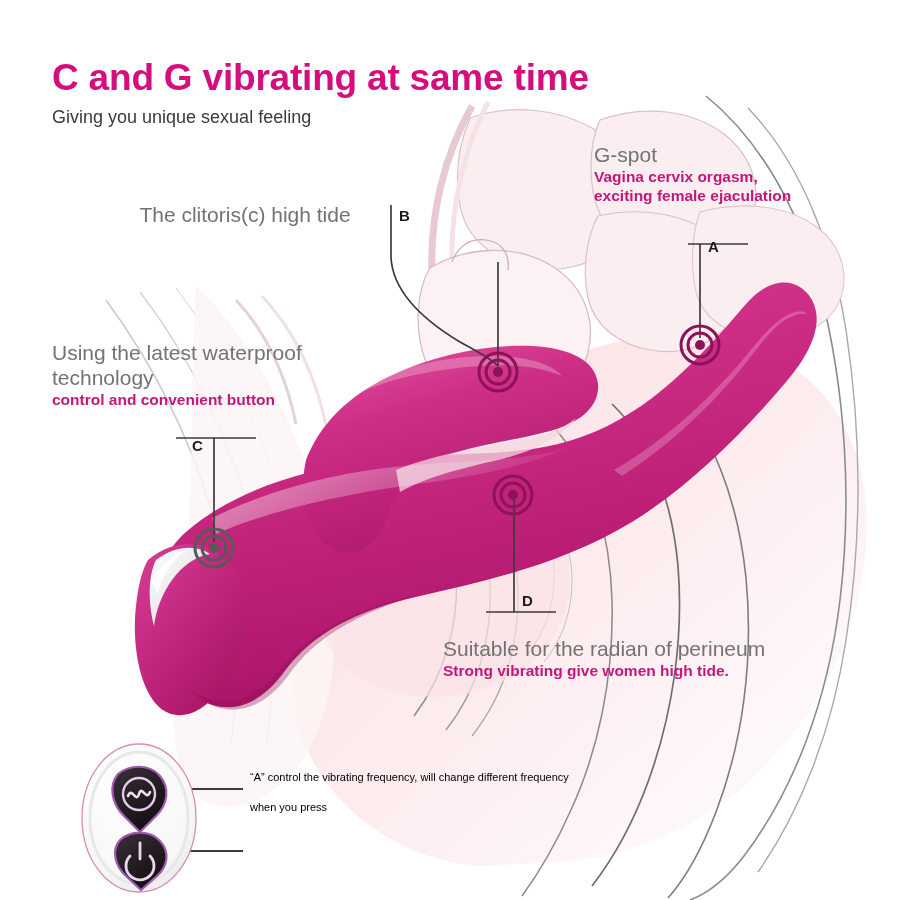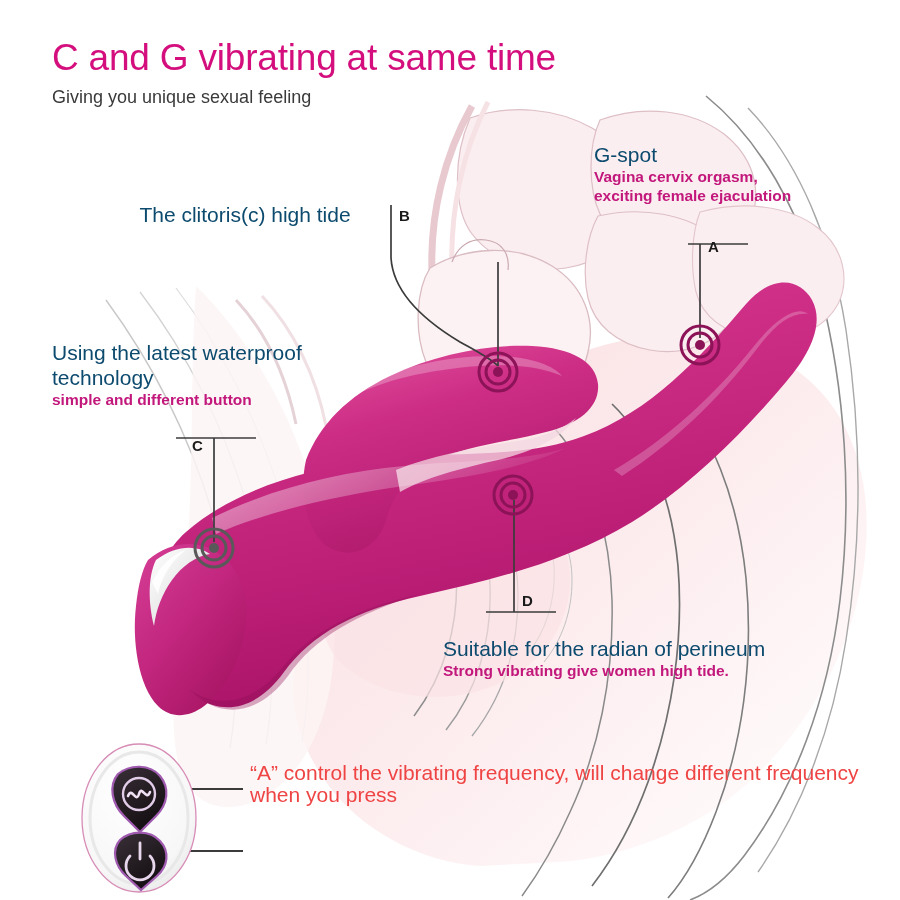--- a/index.html
+++ b/index.html
@@ -22,42 +22,43 @@
   }
   
   #product {
     position: absolute; left: 0; top: 0;
     width: 900px; height: 900px;
     pointer-events: none;
   }
   
   .callout { position: absolute; }
   .c-title {
-    color: #0c4a6e;
+    color: #737373;
     font-size: 21px;
     line-height: 25px;
     white-space: pre-line;
     font-weight: 400;
   }
   .c-sub {
     color: #c2187c;
     font-size: 15.5px;
     line-height: 19px;
     font-weight: 700;
     white-space: pre-line;
   }
 
   
   #hdr { position: absolute; left: 52px; top: 36px; }
   #hdr-title {
     color: #d40f7d;
     font-size: 37px;
     line-height: 44px;
     letter-spacing: -0.2px;
-    font-weight: 400;
+    font-weight: 700;
+    margin-top: 20px;
   }
   #hdr-sub {
     color: #3a3a3a;
     font-size: 18px;
     line-height: 26px;
     margin-top: 4px;
     font-weight: 400;
   }
 
   
@@ -72,23 +73,23 @@
   #leaders {
     position: absolute; left: 0; top: 0;
     width: 900px; height: 900px;
     pointer-events: none;
   }
 
   
   #remote { position: absolute; left: 78px; top: 742px; width: 122px; height: 152px; }
   .btn-label {
     position: absolute;
-    color: #ef4444;
-    font-size: 21px;
-    line-height: 22px;
+    color: #000000;
+    font-size: 11px;
+    line-height: 30px;
     white-space: pre-line;
   }
   #lbl-freq { left: 250px; top: 762px; width: 640px; }
   #lbl-power { left: 250px; top: 833px; width: 640px; }
 </style>
 </head>
 <body>
 
 <div id="stage">
 
@@ -307,21 +308,21 @@
   <div class="mk" style="left:708px; top:238px;">A</div>
 
   <div class="callout" style="left:100px; top:202px; width:290px; text-align:center;">
     <div class="c-title">The clitoris(c) high tide</div>
   </div>
   <div class="mk" style="left:399px; top:207px;">B</div>
 
   <div class="callout" style="left:52px; top:340px; width:310px;">
     <div class="c-title">Using the latest waterproof
 technology</div>
-    <div class="c-sub">simple and different button</div>
+    <div class="c-sub">control and convenient button</div>
   </div>
   <div class="mk" style="left:192px; top:437px;">C</div>
 
   <div class="callout" style="left:443px; top:636px; width:470px;">
     <div class="c-title">Suitable for the radian of perineum</div>
     <div class="c-sub">Strong vibrating give women  high tide.</div>
   </div>
   <div class="mk" style="left:522px; top:592px;">D</div>
 
   <svg id="remote" viewBox="0 0 122 152" xmlns="http://www.w3.org/2000/svg">

